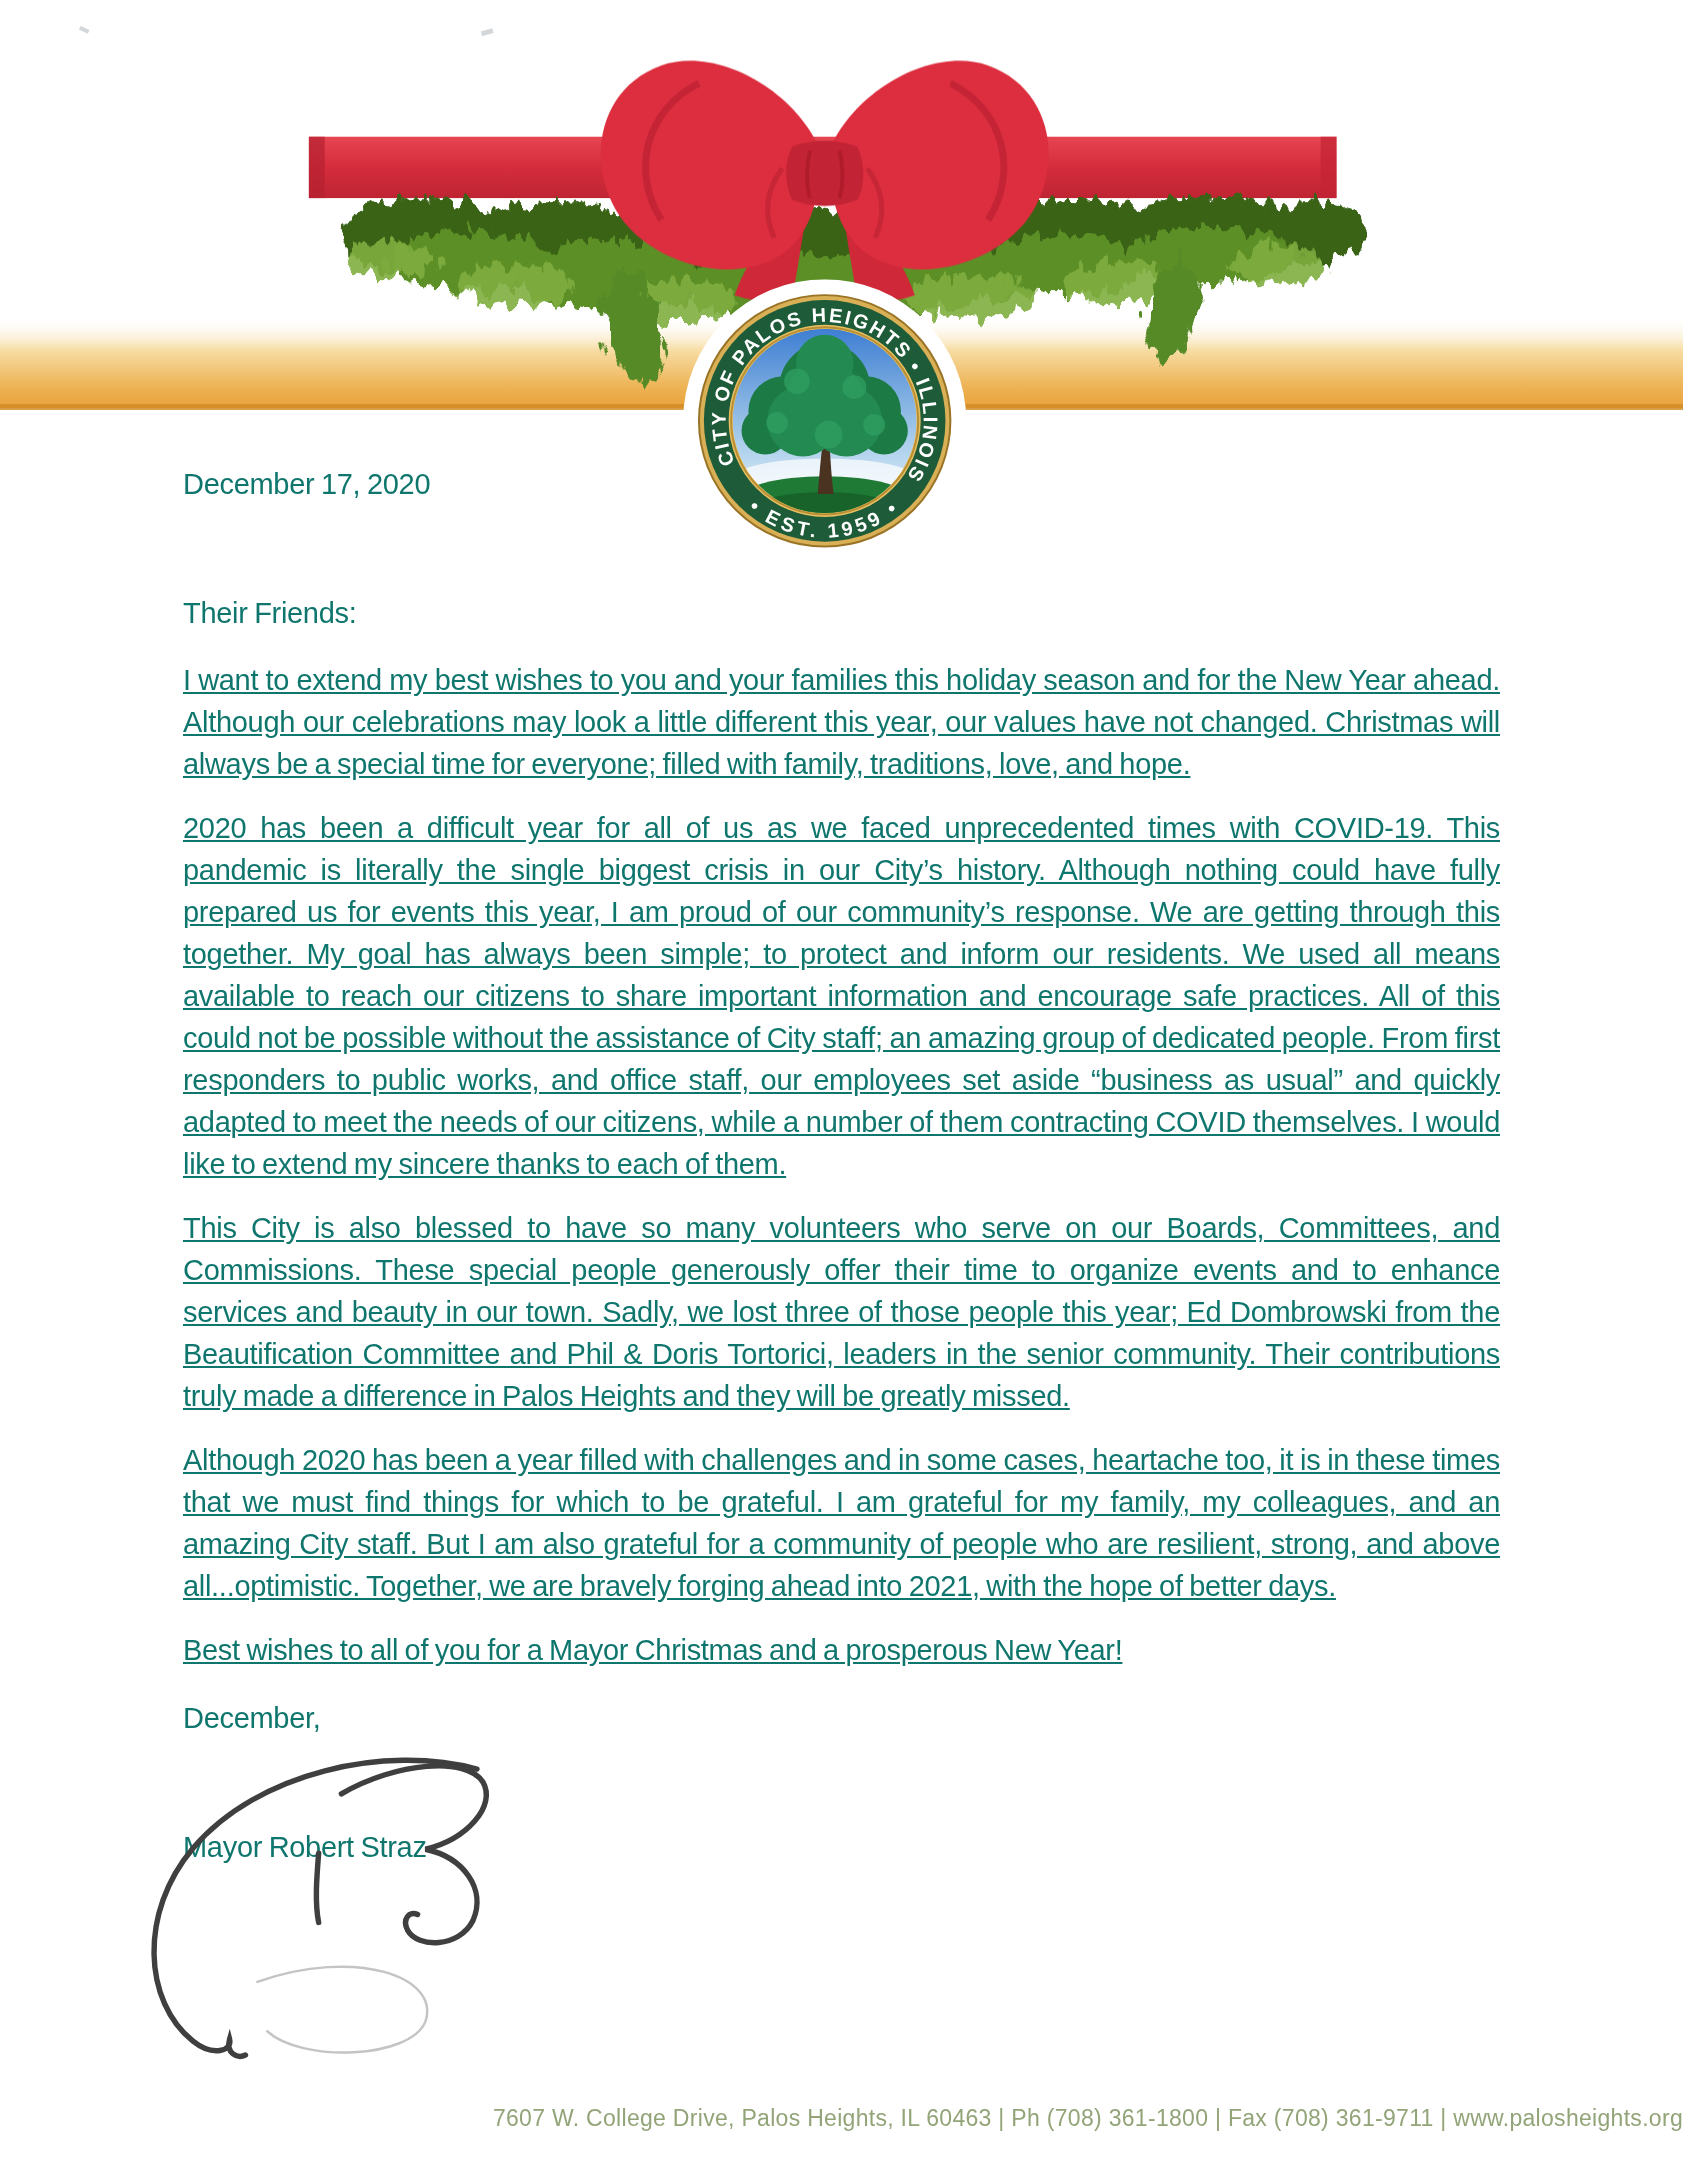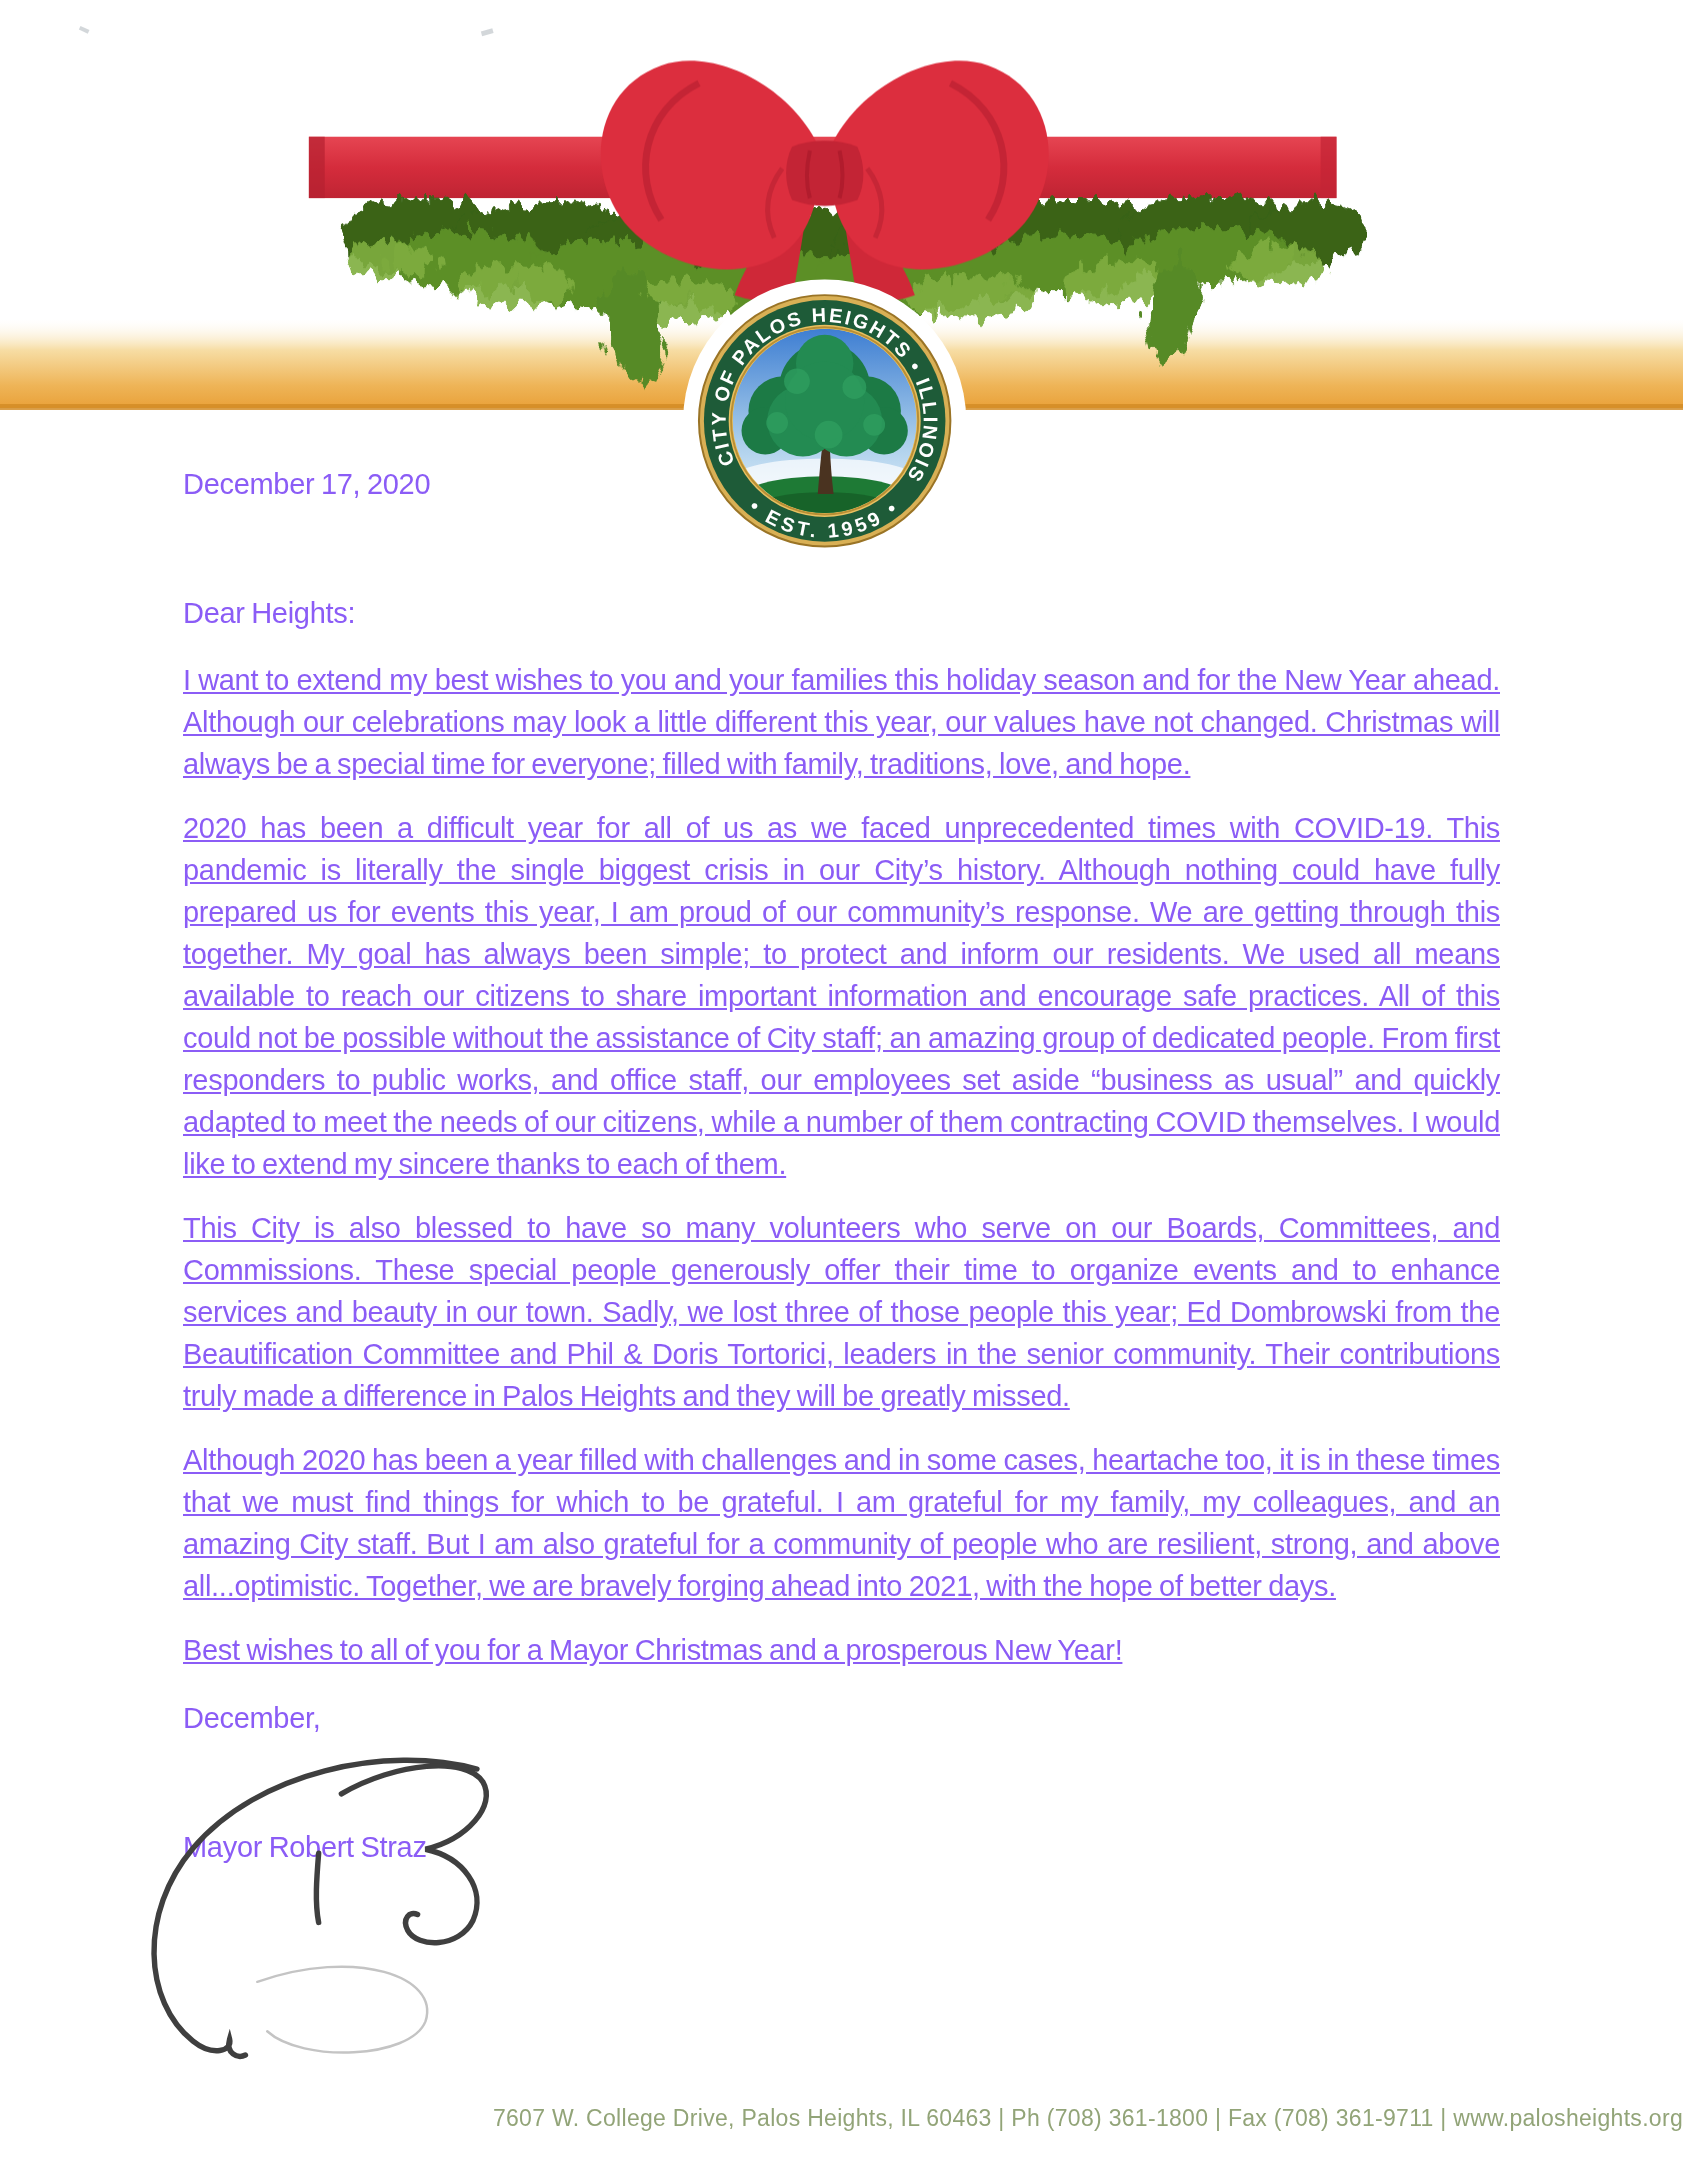--- a/index.html
+++ b/index.html
@@ -7,21 +7,21 @@
     position:relative; width:1683px; height:2178px; background:#ffffff;
     overflow:hidden; font-family:"Liberation Sans", sans-serif;
   }
   .header-art { position:absolute; top:0; left:0; display:block; }
   .seal-ring-text { font-family:"Liberation Sans", sans-serif; font-weight:bold; fill:#ffffff; }
   .seal-ring-text.top { font-size:20px; letter-spacing:2.2px; }
   .seal-ring-text.bottom { font-size:20px; letter-spacing:4px; }
 
   .body-text {
     position:absolute; top:463px; left:183px; width:1317px;
-    color:#8b5cf6; font-size:29px; line-height:42px;
+    color:#0f766e; font-size:29px; line-height:42px;
     letter-spacing:-0.3px; word-spacing:-1.2px;
   }
   .body-text p { margin:0 0 22px 0; }
   .body-text .date { margin-bottom:87px; }
   .body-text .salutation { margin-bottom:25px; }
   .body-text .para { text-align:justify;text-decoration:underline; }
   .body-text .closing { margin-bottom:26px; }
   .body-text .signoff { margin-bottom:87px; }
   .body-text .signer { margin-bottom:0; }
 
@@ -168,21 +168,21 @@
         <textPath href="#arcTop" startOffset="50%" text-anchor="middle">CITY OF PALOS HEIGHTS • ILLINOIS</textPath>
       </text>
       <text class="seal-ring-text bottom">
         <textPath href="#arcBottom" startOffset="50%" text-anchor="middle">• EST. 1959 •</textPath>
       </text>
     </g>
   </svg>
 
   <div class="body-text">
     <p class="date">December 17, 2020</p>
-    <p class="salutation">Dear Heights:</p>
+    <p class="salutation">Their Friends:</p>
     <p class="para">I want to extend my best wishes to you and your families this holiday season and for the New Year ahead. Although our celebrations may look a little different this year, our values have not changed. Christmas will always be a special time for everyone; filled with family, traditions, love, and hope.</p>
     <p class="para">2020 has been a difficult year for all of us as we faced unprecedented times with COVID-19. This pandemic is literally the single biggest crisis in our City’s history. Although nothing could have fully prepared us for events this year, I am proud of our community’s response. We are getting through this together. My goal has always been simple; to protect and inform our residents. We used all means available to reach our citizens to share important information and encourage safe practices. All of this could not be possible without the assistance of City staff; an amazing group of dedicated people. From first responders to public works, and office staff, our employees set aside “business as usual” and quickly adapted to meet the needs of our citizens, while a number of them contracting COVID themselves. I would like to extend my sincere thanks to each of them.</p>
     <p class="para">This City is also blessed to have so many volunteers who serve on our Boards, Committees, and Commissions. These special people generously offer their time to organize events and to enhance services and beauty in our town. Sadly, we lost three of those people this year; Ed Dombrowski from the Beautification Committee and Phil &amp; Doris Tortorici, leaders in the senior community. Their contributions truly made a difference in Palos Heights and they will be greatly missed.</p>
     <p class="para">Although 2020 has been a year filled with challenges and in some cases, heartache too, it is in these times that we must find things for which to be grateful. I am grateful for my family, my colleagues, and an amazing City staff. But I am also grateful for a community of people who are resilient, strong, and above all...optimistic. Together, we are bravely forging ahead into 2021, with the hope of better days.</p>
     <p class="para closing">Best wishes to all of you for a Mayor Christmas and a prosperous New Year!</p>
     <p class="signoff">December,</p>
     <p class="signer">Mayor Robert Straz</p>
   </div>
 
   <svg class="signature-svg" width="465" height="327" viewBox="0 0 470 330">

